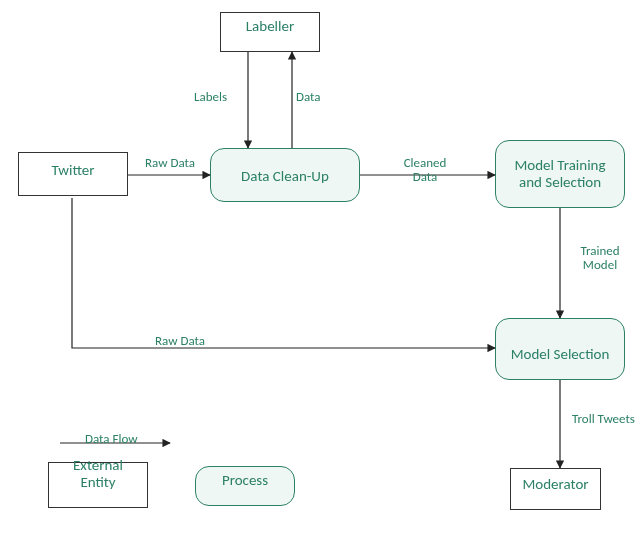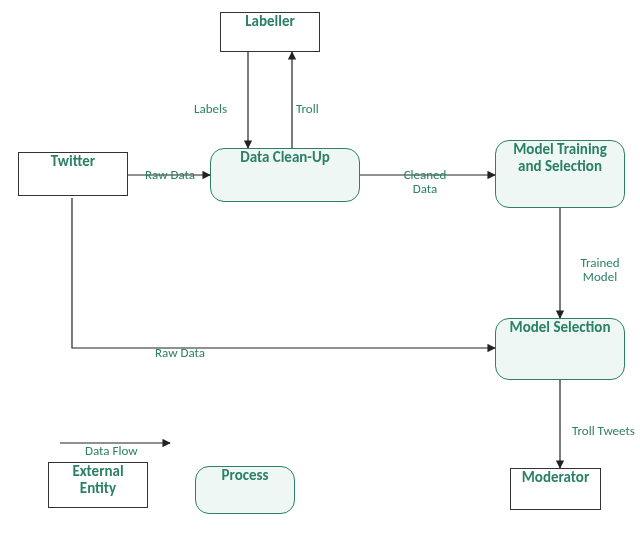--- a/index.html
+++ b/index.html
@@ -14,26 +14,25 @@
   }
   .stage {
     position: relative;
     width: 640px;
     height: 534px;
   }
   .box {
     position: absolute;
     box-sizing: border-box;
     display: flex;
-    align-items: flex-start;
+    align-items: flex-end;
     justify-content: center;
     text-align: center;
     line-height: 1.15;
-    padding: 0 6px;
-    font-weight: bold;
+    padding: 16px 6px;
   }
   .entity {
     border: 1px solid #333;
     background: #ffffff;
     color: #2c8066;
   }
   .process {
     border: 1px solid #2c8066;
     background: #eef7f4;
     border-radius: 14px;
@@ -45,21 +44,20 @@
     border-radius: 14px;
     color: #2c8066;
   }
   .label {
     position: absolute;
     color: #2c8066;
     font-size: 13px;
     text-align: center;
     line-height: 1.1;
     white-space: nowrap;
-    margin-top: 12px;
   }
   svg.arrows {
     position: absolute;
     left: 0; top: 0;
     width: 640px; height: 534px;
     pointer-events: none;
   }
 </style>
 </head>
 <body>
@@ -87,21 +85,21 @@
   </div>
 
   <div class="box entity" style="left:510px; top:468px; width:91px; height:42px;">
     <span>Moderator</span>
   </div>
 
   <div class="box entity" style="left:48px; top:462px; width:100px; height:46px;">
     <span>External Entity</span>
   </div>
 
-  <div class="box legend-process" style="left:195px; top:466px; width:100px; height:48px;">
+  <div class="box legend-process" style="left:195px; top:466px; width:100px; height:40px;">
     <span>Process</span>
   </div>
 
   <svg class="arrows">
     <defs>
       <marker id="arrow" viewBox="0 0 10 10" refX="9" refY="5" markerWidth="7" markerHeight="7" orient="auto-start-reverse">
         <path d="M 0 0 L 10 5 L 0 10 z" fill="#222"></path>
       </marker>
     </defs>
 
@@ -116,21 +114,21 @@
     <line x1="560" y1="208" x2="560" y2="318" stroke="#222" stroke-width="1.2" marker-end="url(#arrow)"></line>
 
     <path d="M 72 198 L 72 348 L 495 348" fill="none" stroke="#222" stroke-width="1.2" marker-end="url(#arrow)"></path>
 
     <line x1="560" y1="380" x2="560" y2="468" stroke="#222" stroke-width="1.2" marker-end="url(#arrow)"></line>
 
     <line x1="60" y1="443" x2="170" y2="443" stroke="#222" stroke-width="1.2" marker-end="url(#arrow)"></line>
   </svg>
 
   <div class="label" style="left:194px; top:90px;">Labels</div>
-  <div class="label" style="left:296px; top:90px;">Troll</div>
+  <div class="label" style="left:296px; top:90px;">Data</div>
   <div class="label" style="left:144px; top:156px; white-space:normal; width:52px;">Raw Data</div>
   <div class="label" style="left:390px; top:156px; white-space:normal; width:70px;">Cleaned Data</div>
   <div class="label" style="left:570px; top:244px; white-space:normal; width:60px;">Trained Model</div>
   <div class="label" style="left:155px; top:334px;">Raw Data</div>
   <div class="label" style="left:572px; top:412px;">Troll Tweets</div>
   <div class="label" style="left:85px; top:432px;text-align:center;">Data Flow</div>
 
 </div>
 
 </body></html>

